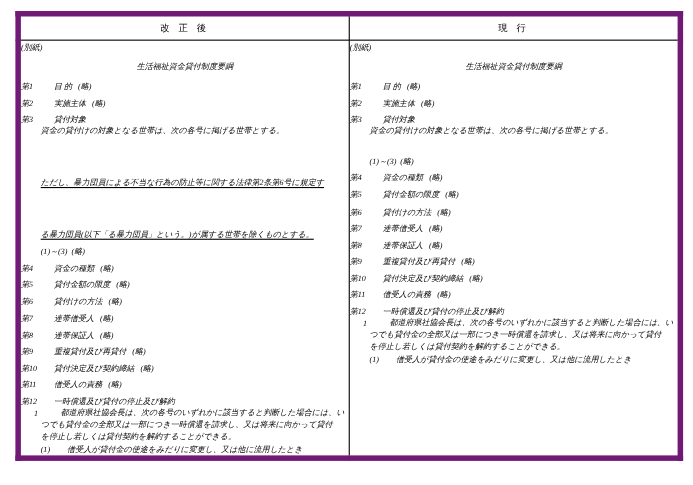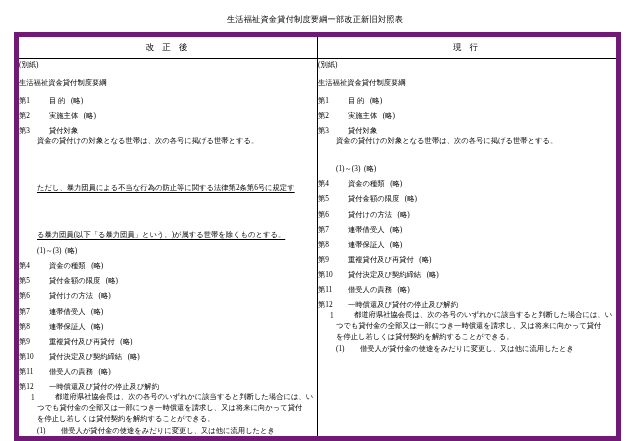--- a/index.html
+++ b/index.html
@@ -46,25 +46,25 @@
     font-weight: normal;
     font-size: 8.5px;
     height: 21px;
     line-height: 21px;
     letter-spacing: 3px;
   }
   td.col {
     padding: 6px 8px 4px 8px;
     height: 356px;
   }
-  .blk { font-size: 7.3px; line-height: 1.52; }
+  .blk { font-size: 7.3px; line-height: 1.52; font-style: italic; }
   .line { white-space: pre-wrap; }
   .sp-small { height: 4px; }
   .sp-mid { height: 7px; }
-  .centered { text-align: left; }
+  .centered { text-align: center; }
   .indent1 { padding-left: 12px; }
   .indent2 { padding-left: 18px; }
   .hang-item {
     display: flex;
     align-items: flex-start;
   }
   .hang-item .num {
     flex: 0 0 auto;
     width: 30px;
   }
@@ -80,21 +80,20 @@
     text-underline-offset: 1.5px;
     margin-top: 36px;
   }
   .tight { line-height: 1.5; }
 </style>
 </head>
 <body>
 
 <div class="page">
 
-  <div class="doc-title">生活福祉資金貸付制度要綱一部改正新旧対照表</div>
 
   <table class="cmp">
     <colgroup>
         <col class="c1">
         <col class="c2">
       </colgroup>
     <thead>
       <tr>
         <th class="head">改 正 後</th>
         <th class="head">現 行</th>

